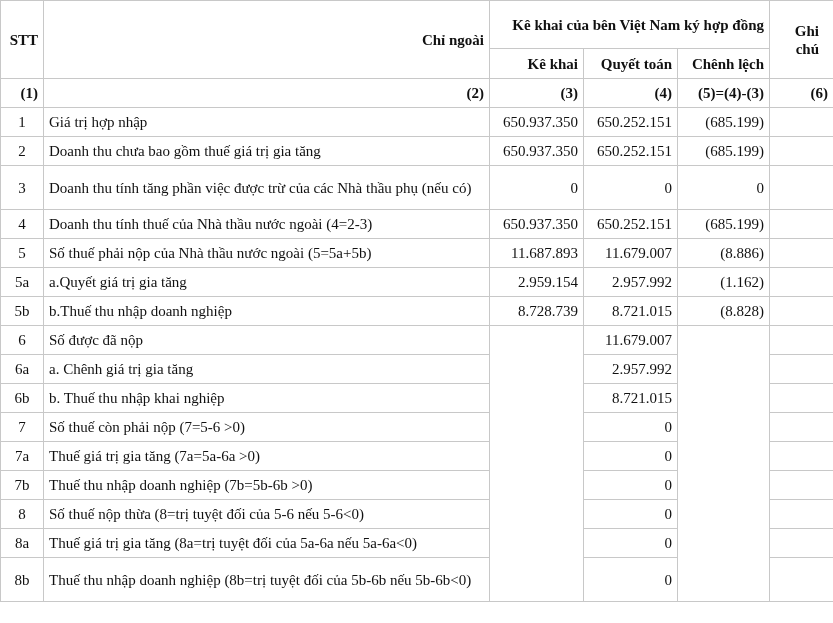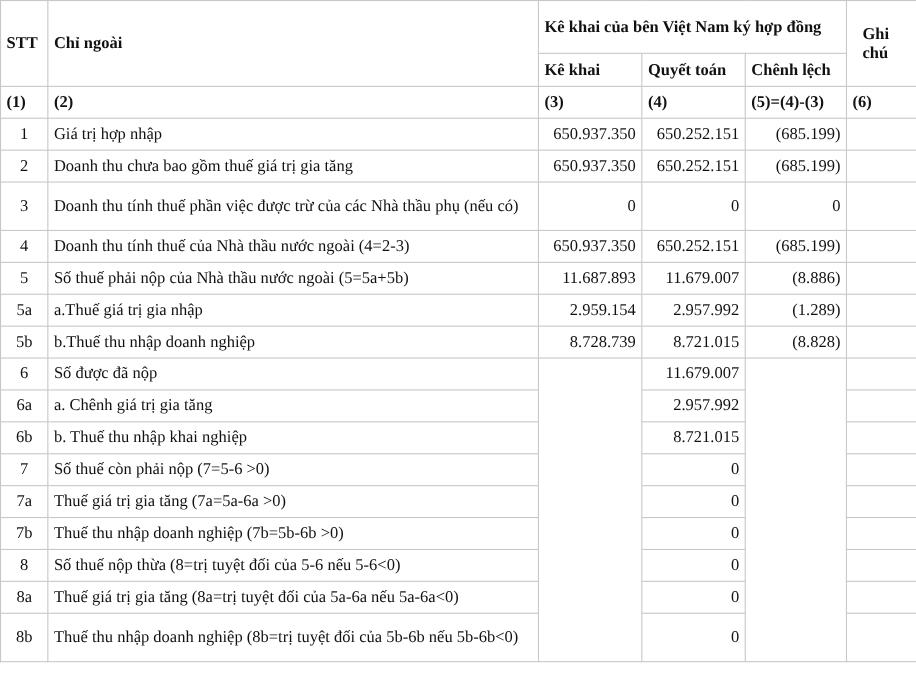--- a/index.html
+++ b/index.html
@@ -1,19 +1,19 @@
 <!DOCTYPE html>
 <html><head>
 <meta charset="utf-8">
 <style>
   html, body { margin: 0; padding: 0; background: #fff; }
   body { width: 833px; height: 623px; overflow: hidden; font-family: "Liberation Serif", "DejaVu Serif", serif; color: #111; }
   table { border-collapse: collapse; table-layout: fixed; width: 833px; font-size: 15px; }
   td, th { border: 1px solid #c8c8c8; padding: 2px 5px; vertical-align: middle; line-height: 18px; }
-  th { font-weight: bold; text-align: left; }
+  th { font-weight: bold; text-align: right; }
   .num { text-align: right; margin-top: 25px; }
   .stt { text-align: center; }
   tr.r { height: 29px; }
   tr.r2 { height: 44px; }
 </style>
 </head>
 <body>
 
 <table>
   <colgroup>
@@ -57,21 +57,21 @@
     <tr class="r">
       <td class="stt">2</td>
       <td>Doanh thu chưa bao gồm thuế giá trị gia tăng</td>
       <td class="num">650.937.350</td>
       <td class="num">650.252.151</td>
       <td class="num">(685.199)</td>
       <td></td>
     </tr>
     <tr class="r2">
       <td class="stt">3</td>
-      <td>Doanh thu tính thuế phần việc được trừ của các Nhà thầu phụ (nếu có)</td>
+      <td>Doanh thu tính tăng phần việc được trừ của các Nhà thầu phụ (nếu có)</td>
       <td class="num">0</td>
       <td class="num">0</td>
       <td class="num">0</td>
       <td></td>
     </tr>
     <tr class="r">
       <td class="stt">4</td>
       <td>Doanh thu tính thuế của Nhà thầu nước ngoài (4=2-3)</td>
       <td class="num">650.937.350</td>
       <td class="num">650.252.151</td>
@@ -81,24 +81,24 @@
     <tr class="r">
       <td class="stt">5</td>
       <td>Số thuế phải nộp của Nhà thầu nước ngoài (5=5a+5b)</td>
       <td class="num">11.687.893</td>
       <td class="num">11.679.007</td>
       <td class="num">(8.886)</td>
       <td></td>
     </tr>
     <tr class="r">
       <td class="stt">5a</td>
-      <td>a.Thuế giá trị gia nhập</td>
+      <td>a.Quyết giá trị gia tăng</td>
       <td class="num">2.959.154</td>
       <td class="num">2.957.992</td>
-      <td class="num">(1.289)</td>
+      <td class="num">(1.162)</td>
       <td></td>
     </tr>
     <tr class="r">
       <td class="stt">5b</td>
       <td>b.Thuế thu nhập doanh nghiệp</td>
       <td class="num">8.728.739</td>
       <td class="num">8.721.015</td>
       <td class="num">(8.828)</td>
       <td></td>
     </tr>

